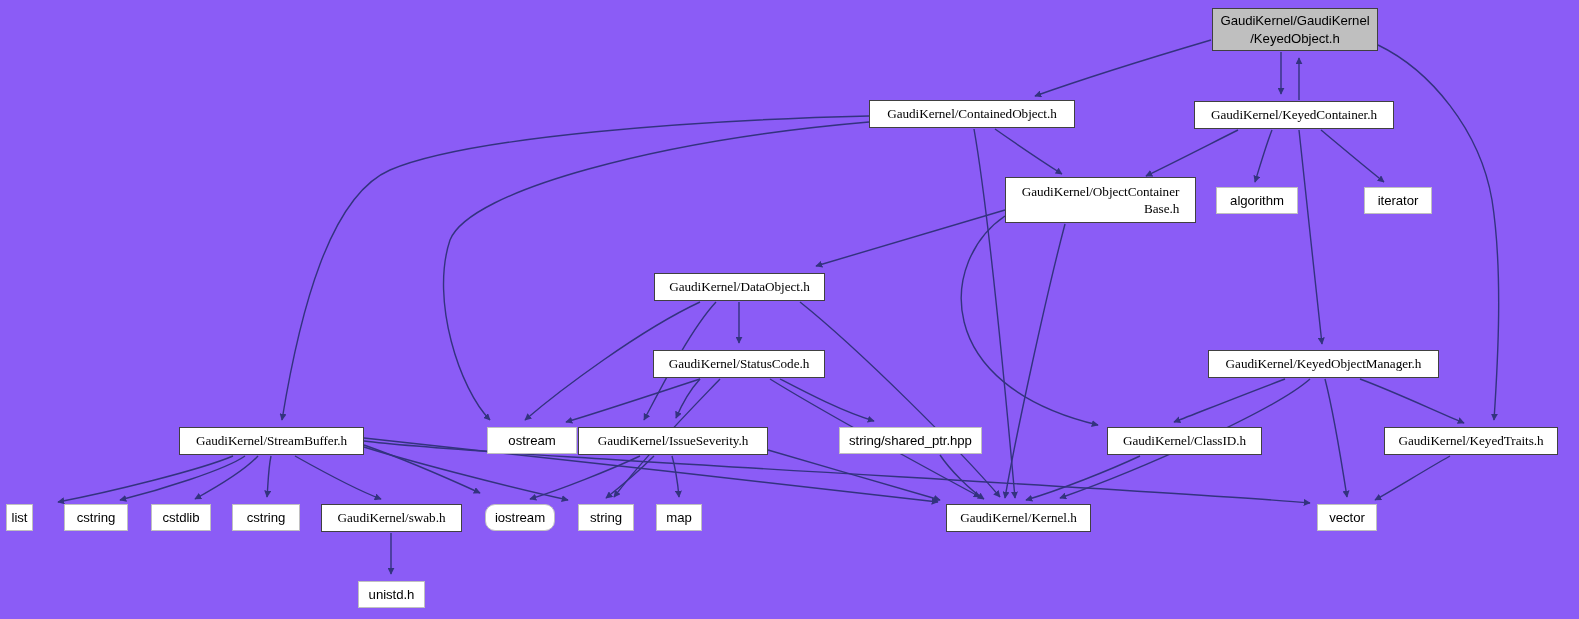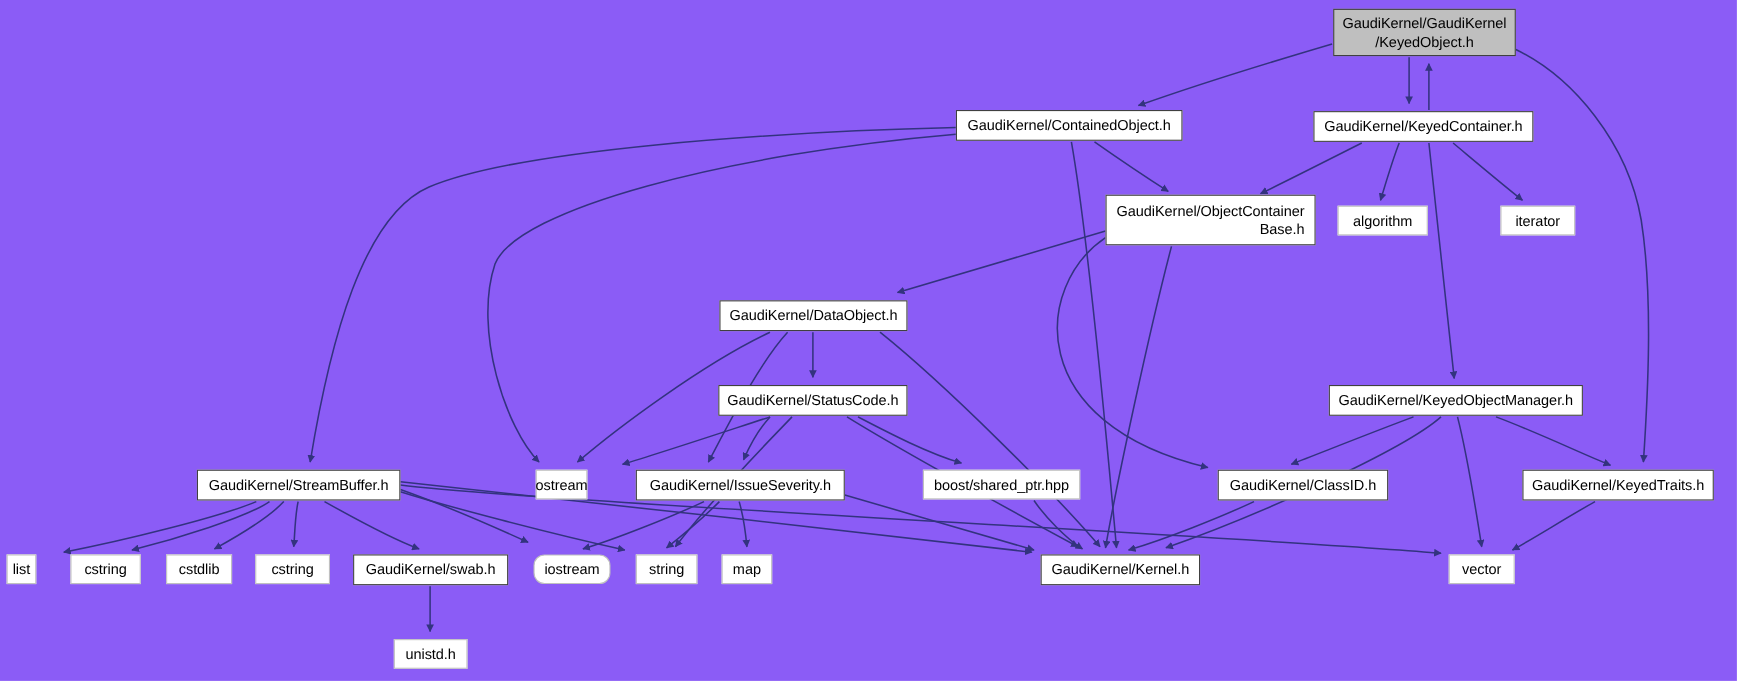--- a/index.html
+++ b/index.html
@@ -20,21 +20,21 @@
     justify-content:center;
     text-align:center;
     font-size:13.2px;
     line-height:1.32;
     color:#000000;
     white-space:pre-line;
     background:#ffffff;
     border:1px solid #c4c4c4;
     letter-spacing:-0.05px;
   }
-  .node.kind-internal{border:1.6px solid #404040;}
+  .node.kind-internal{border:1.6px solid #404040;font-family:Liberation Serif, serif;}
   .node.kind-highlight{border:1.6px solid #404040;background:#bfbfbf;}
   .node.kind-system{border:1px solid #c0c0c0;background:#ffffff;}
 </style>
 </head>
 <body>
 
 <div id="graph-root">
   <svg id="edge-layer" width="1579" height="619" viewBox="0 0 1579 619" xmlns="http://www.w3.org/2000/svg">
     <defs>
       <marker id="arrow" viewBox="0 0 10 10" refX="9" refY="5" markerWidth="5" markerHeight="5" orient="auto-start-reverse">
@@ -95,23 +95,23 @@
       <div class="node kind-internal" style="left: 869px; top: 100px; width: 206px; height: 28px;">GaudiKernel/ContainedObject.h</div>
       <div class="node kind-internal" style="left: 1194px; top: 101px; width: 200px; height: 28px;">GaudiKernel/KeyedContainer.h</div>
       <div class="node kind-internal" style="left: 1005px; top: 177px; width: 191px; height: 46px; text-align: right;">GaudiKernel/ObjectContainer
 Base.h</div>
       <div class="node kind-system" style="left: 1216px; top: 187px; width: 82px; height: 27px;">algorithm</div>
       <div class="node kind-system" style="left: 1364px; top: 187px; width: 68px; height: 27px;">iterator</div>
       <div class="node kind-internal" style="left: 654px; top: 273px; width: 171px; height: 28px;">GaudiKernel/DataObject.h</div>
       <div class="node kind-internal" style="left: 653px; top: 350px; width: 172px; height: 28px;">GaudiKernel/StatusCode.h</div>
       <div class="node kind-internal" style="left: 1208px; top: 350px; width: 231px; height: 28px;">GaudiKernel/KeyedObjectManager.h</div>
       <div class="node kind-internal" style="left: 179px; top: 427px; width: 185px; height: 28px;">GaudiKernel/StreamBuffer.h</div>
-      <div class="node kind-system" style="left: 487px; top: 427px; width: 47px; height: 27px;">ostream</div>
+      <div class="node kind-system" style="left: 487px; top: 427px; width: 90px; height: 27px;">ostream</div>
       <div class="node kind-internal" style="left: 578px; top: 427px; width: 190px; height: 28px;">GaudiKernel/IssueSeverity.h</div>
-      <div class="node kind-system" style="left: 839px; top: 427px; width: 143px; height: 27px;">boost/shared_ptr.hpp</div>
+      <div class="node kind-system" style="left: 839px; top: 427px; width: 143px; height: 27px;">string/shared_ptr.hpp</div>
       <div class="node kind-internal" style="left: 1107px; top: 427px; width: 155px; height: 28px;">GaudiKernel/ClassID.h</div>
       <div class="node kind-internal" style="left: 1384px; top: 427px; width: 174px; height: 28px;">GaudiKernel/KeyedTraits.h</div>
       <div class="node kind-system" style="left: 6px; top: 504px; width: 27px; height: 27px;">list</div>
       <div class="node kind-system" style="left: 64px; top: 504px; width: 64px; height: 27px;">cstring</div>
       <div class="node kind-system" style="left: 151px; top: 504px; width: 60px; height: 27px;">cstdlib</div>
       <div class="node kind-system" style="left: 232px; top: 504px; width: 68px; height: 27px;">cstring</div>
       <div class="node kind-internal" style="left: 321px; top: 504px; width: 141px; height: 28px;">GaudiKernel/swab.h</div>
       <div class="node kind-system" style="left: 485px; top: 504px; width: 70px; height: 27px; border-radius: 10px;">iostream</div>
       <div class="node kind-system" style="left: 578px; top: 504px; width: 56px; height: 27px;">string</div>
       <div class="node kind-system" style="left: 656px; top: 504px; width: 46px; height: 27px;">map</div>

